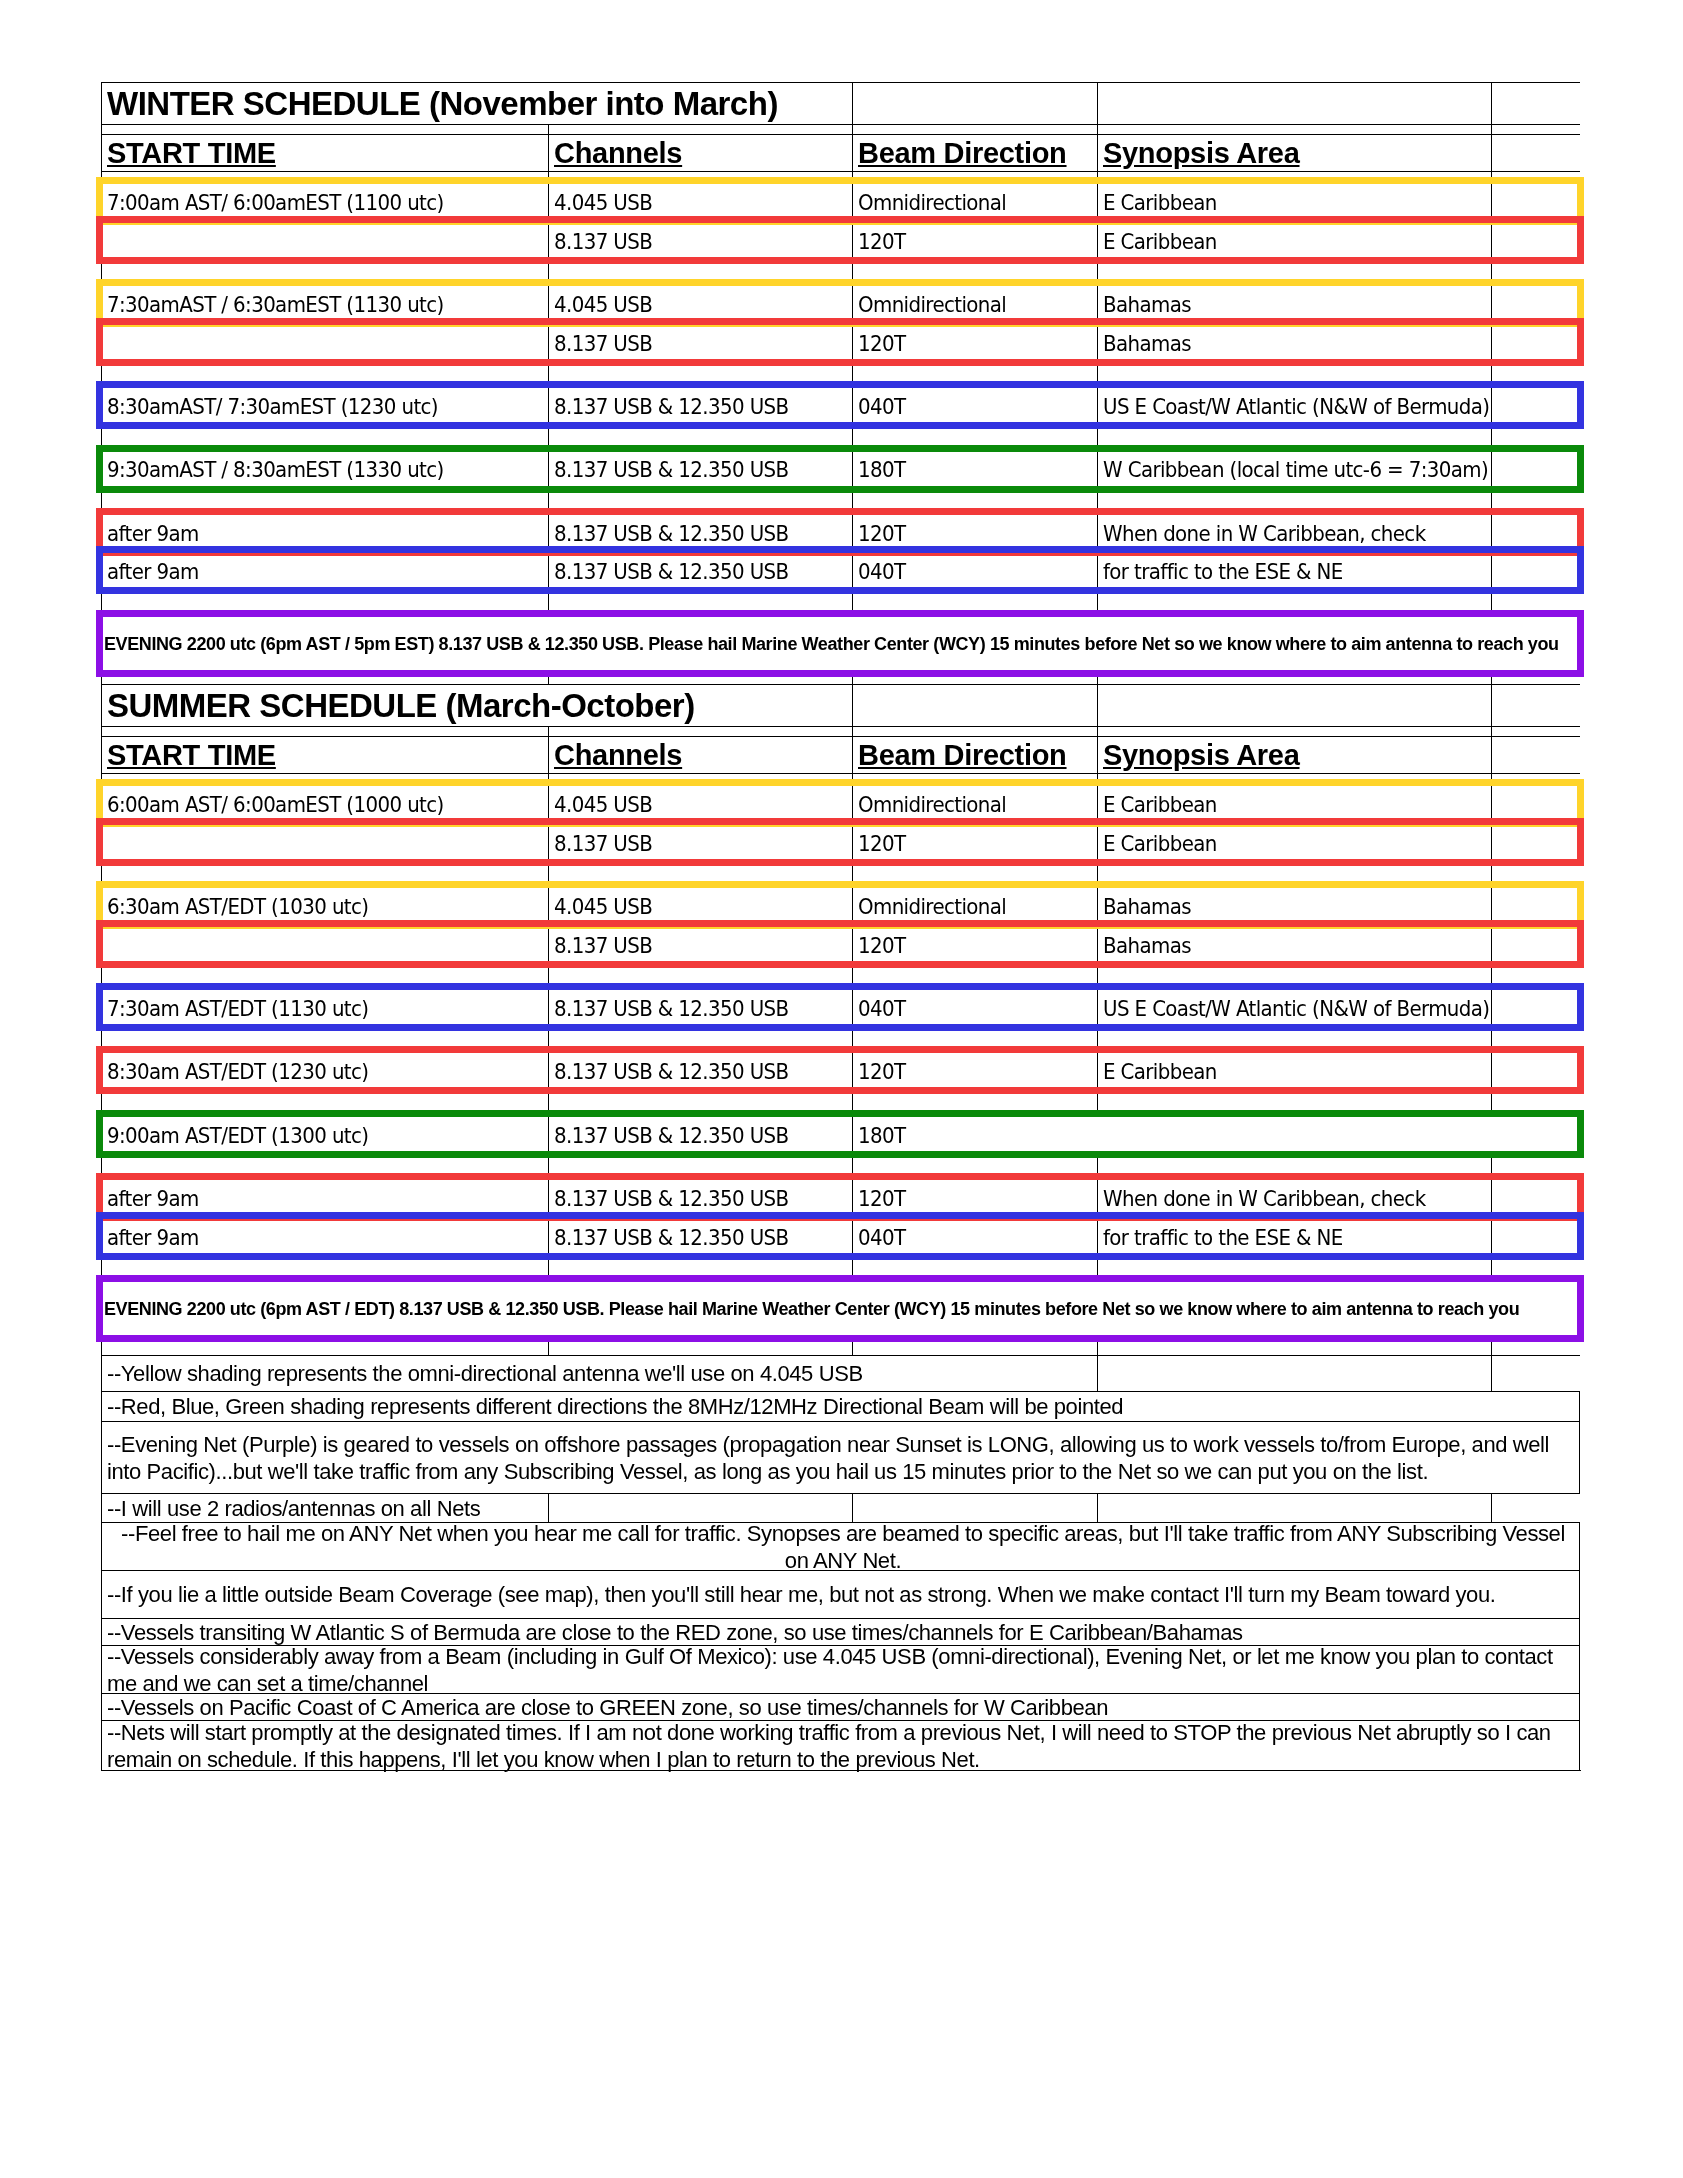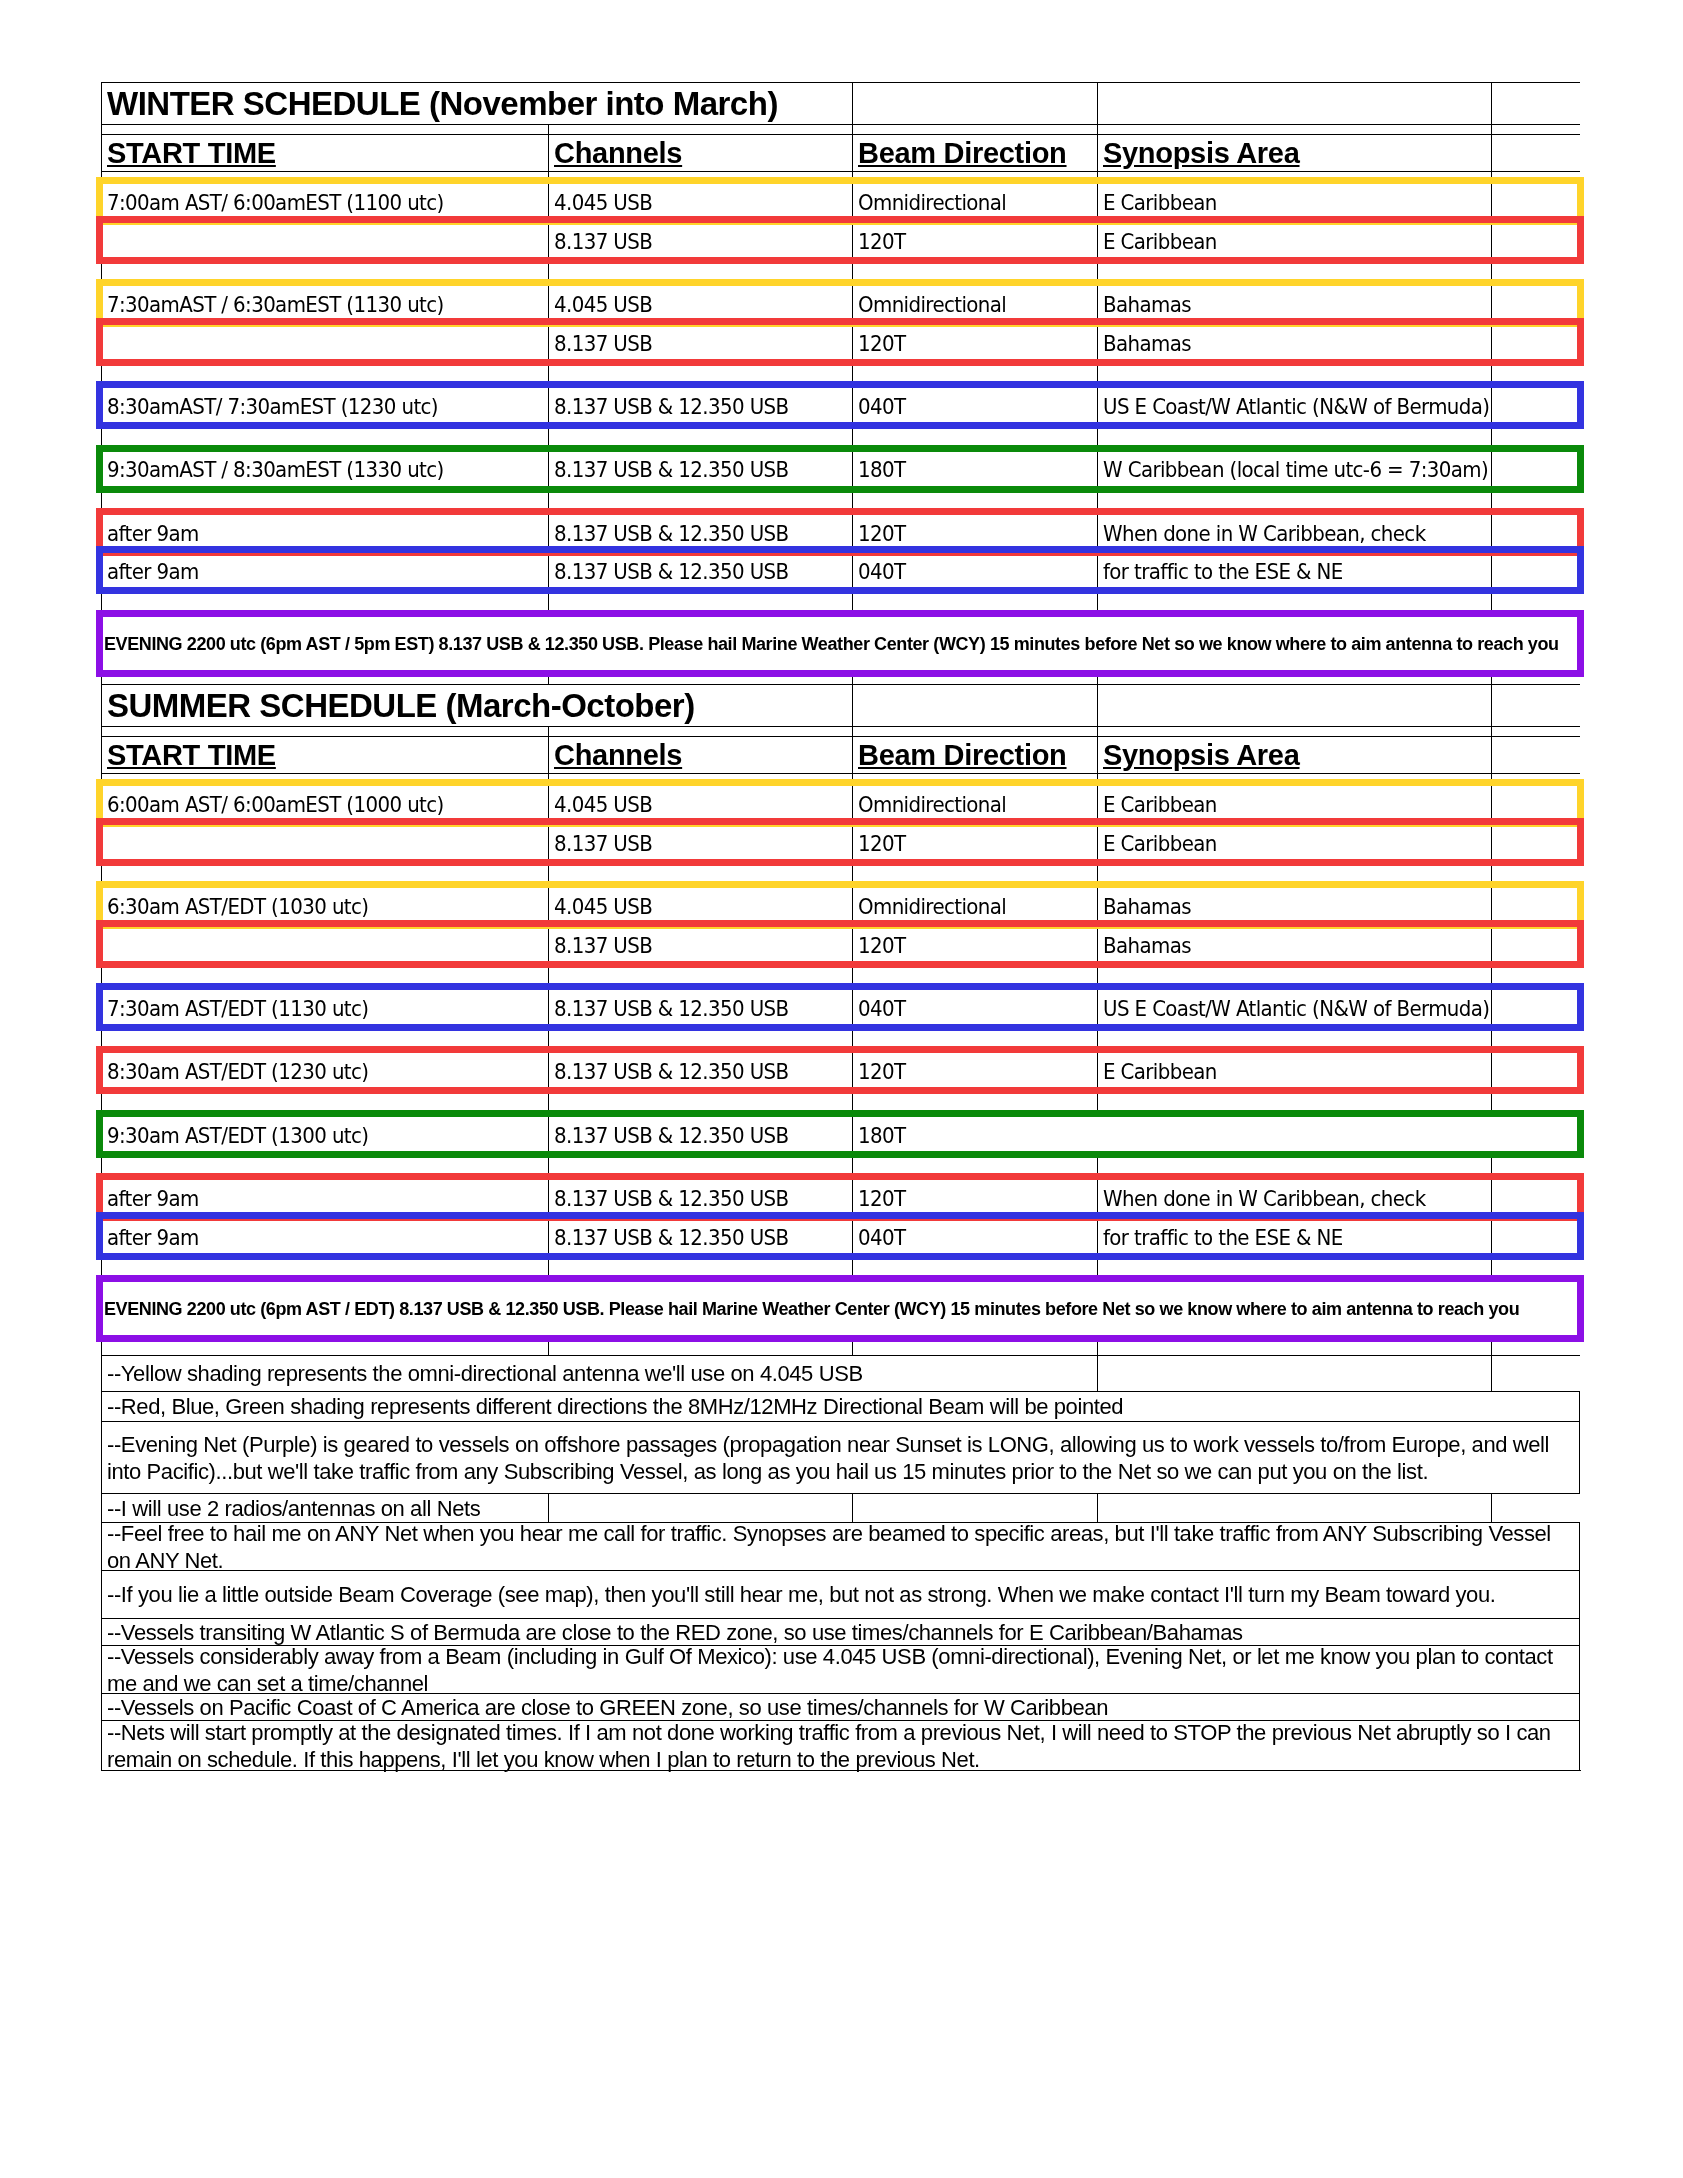--- a/index.html
+++ b/index.html
@@ -218,21 +218,21 @@
       <div class="cell c2 data">120T</div>
       <div class="cell c3 data">E Caribbean</div>
     </div>
     <div class="row" style="top: 1008px; height: 25px;">
       <div class="cell c0"></div>
       <div class="cell c1"></div>
       <div class="cell c2"></div>
       <div class="cell c3"></div>
     </div>
     <div class="row" style="top: 1033px; height: 39px;">
-      <div class="cell c0 data">9:30am AST/EDT (1300 utc)</div>
+      <div class="cell c0 data">9:00am AST/EDT (1300 utc)</div>
       <div class="cell c1 data">8.137 USB &amp; 12.350 USB</div>
       <div class="cell c2 data">180T</div>
     </div>
     <div class="row" style="top: 1071px; height: 25px;">
       <div class="cell c0"></div>
       <div class="cell c1"></div>
       <div class="cell c2"></div>
       <div class="cell c3"></div>
     </div>
     <div class="row" style="top: 1096px; height: 39px;">
@@ -271,21 +271,21 @@
     </div>
     <div class="row" style="top: 1339px; height: 72px;">
       <div class="cell span4 wrap note">--Evening Net (Purple) is geared to vessels on offshore passages (propagation near Sunset is LONG, allowing us to work vessels to/from Europe, and well into Pacific)...but we'll take traffic from any Subscribing Vessel, as long as you hail us 15 minutes prior to the Net so we can put you on the list.</div>
     </div>
     <div class="row" style="top: 1411px; height: 30px;">
       <div class="cell c0 note">--I will use 2 radios/antennas on all Nets</div>
       <div class="cell c1"></div>
       <div class="cell c2"></div>
       <div class="cell c3"></div>
     </div>
-    <div class="row" style="top: 1440px; height: 48px;">
+    <div class="row" style="top: 1440px; height: 48px; text-align: center;">
       <div class="cell span4 wrap note">--Feel free to hail me on ANY Net when you hear me call for traffic. Synopses are beamed to specific areas, but I'll take traffic from ANY Subscribing Vessel on ANY Net.</div>
     </div>
     <div class="row" style="top: 1488px; height: 48px;">
       <div class="cell span4 wrap note">--If you lie a little outside Beam Coverage (see map), then you'll still hear me, but not as strong. When we make contact I'll turn my Beam toward you.</div>
     </div>
     <div class="row" style="top: 1536px; height: 28px;">
       <div class="cell span4 wrap note">--Vessels transiting W Atlantic S of Bermuda are close to the RED zone, so use times/channels for E Caribbean/Bahamas</div>
     </div>
     <div class="row" style="top: 1563px; height: 48px;">
       <div class="cell span4 wrap note">--Vessels considerably away from a Beam (including in Gulf Of Mexico): use 4.045 USB (omni-directional), Evening Net, or let me know you plan to contact me and we can set a time/channel</div>

